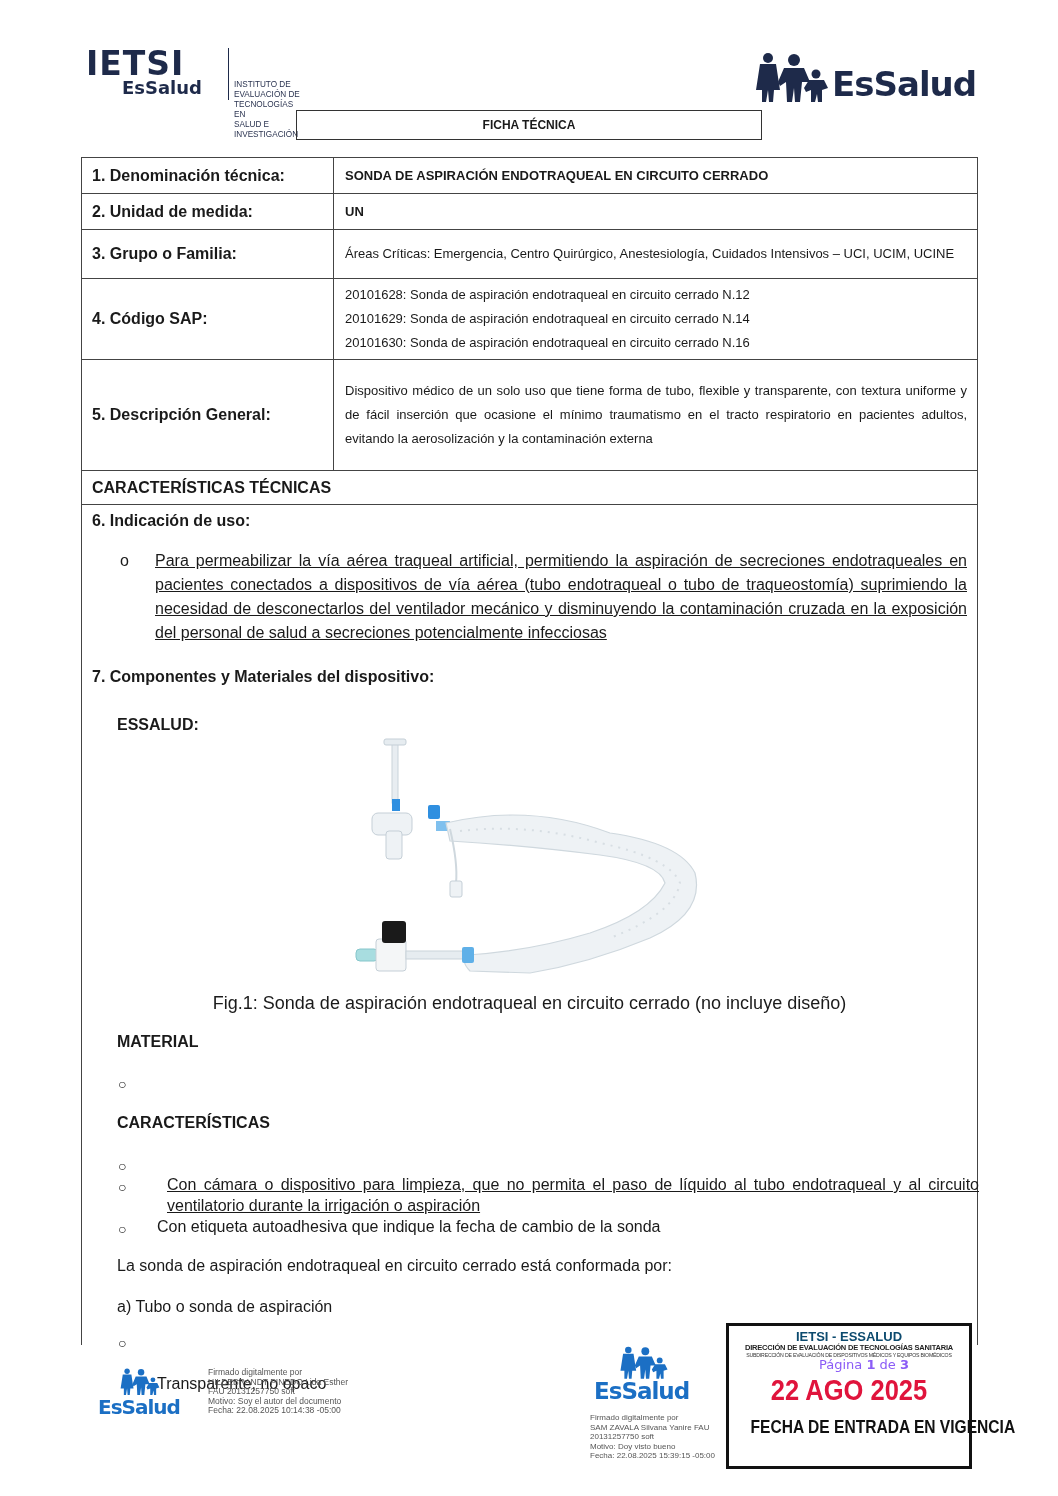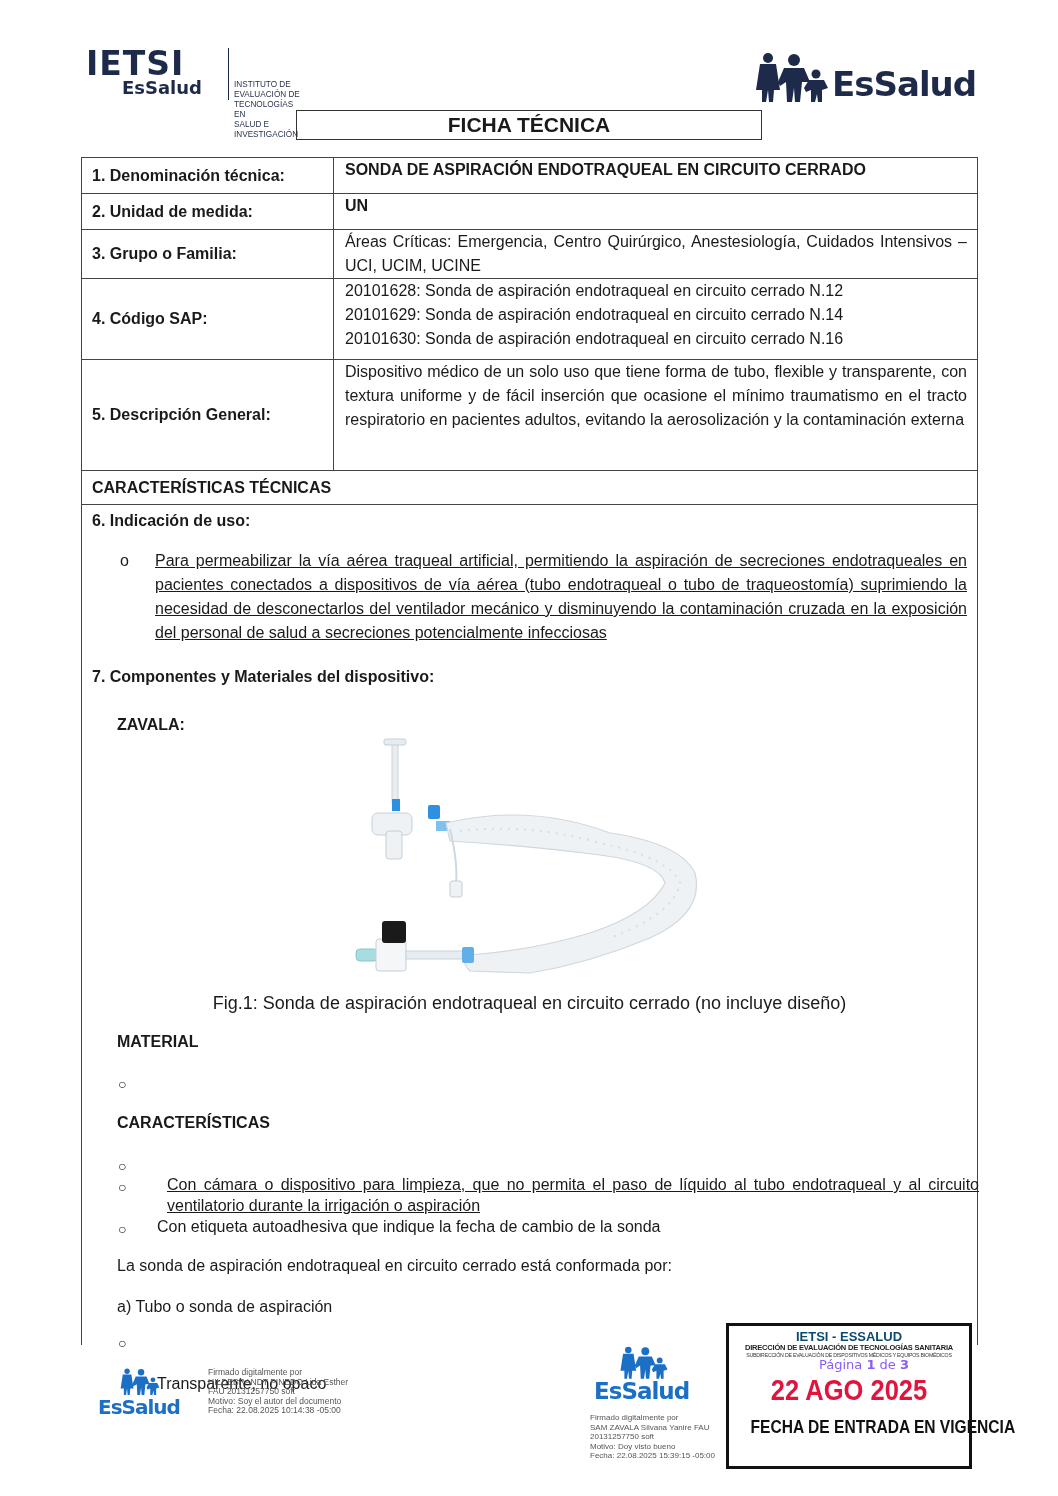--- a/index.html
+++ b/index.html
@@ -8,27 +8,27 @@
   
   .ietsi-logo { position:absolute; left:86px; top:46px; width:220px; height:56px; }
   .ietsi-word { position:absolute; left:0; top:0; font-family:"DejaVu Sans", sans-serif; font-weight:bold; font-size:33px; color:#1e2a4a; letter-spacing:1px; line-height:36px; }
   .ietsi-essalud { position:absolute; left:36px; top:32px; font-family:"DejaVu Sans", sans-serif; font-size:18px; color:#1e2a4a; font-weight:bold; line-height:20px; }
   .ietsi-divider { position:absolute; left:142px; top:2px; width:1px; height:52px; background:#1e2a4a; }
   .ietsi-sub { position:absolute; left:148px; top:2px; font-size:8.2px; line-height:10px; color:#2a3350; text-transform:uppercase;margin-top:32px; }
   .essalud-logo { position:absolute; left:754px; top:52px; width:226px; height:56px; }
   .essalud-figs { position:absolute; left:0; top:0; width:76px; height:52px; }
   .essalud-text { position:absolute; left:78px; top:12px; font-family:"DejaVu Sans", sans-serif; font-weight:bold; font-size:34px; color:#1e2a4a; letter-spacing:-1px; line-height:40px; }
 
-  .title-box { position:absolute; left:296px; top:110px; width:464px; height:28px; border:1px solid #333; display:flex; align-items:center; justify-content:center; font-weight:bold; font-size:21px; }
+  .title-box { position:absolute; left:296px; top:110px; width:464px; height:28px; border:1px solid #333; display:flex; align-items:center; justify-content:center; font-weight:bold; font-size:12px; }
 
   
   .frame { position:absolute; left:81px; top:157px; width:895px; height:1187px; border:1px solid #444; border-bottom:none; }
   .row { position:absolute; left:0; width:895px; border-bottom:1px solid #444; }
   .cell-label { position:absolute; left:0; top:0; bottom:0; width:252px; border-right:1px solid #444; display:flex; align-items:center; padding-left:10px; box-sizing:border-box; font-weight:bold; font-size:16px; }
-  .cell-value { position:absolute; left:253px; top:0; right:0; bottom:0; display:flex; flex-direction:column; padding:0 10px 0 10px; box-sizing:border-box; font-size:16px; line-height:24px; text-align:justify; }
+  .cell-value { position:absolute; left:253px; top:0; right:0; bottom:0; display:flex; flex-direction:column; justify-content:center; padding:0 10px 0 10px; box-sizing:border-box; font-size:13px; line-height:24px; text-align:justify; }
   .cell-value.bold { font-weight:bold; }
   .full-row { display:flex; align-items:center; padding-left:10px; box-sizing:border-box; font-weight:bold; font-size:16px; }
 
   .abs { position:absolute; }
   .sec-h { font-weight:bold; font-size:16px; }
   .para { font-size:16px; line-height:24px; text-align:justify; text-align-last:left;text-decoration:underline; }
   .bullet-o { font-size:14px; }
 
   .caption { position:absolute; left:0; width:895px; text-align:center; font-size:18px; }
 
@@ -115,21 +115,21 @@
     </div>
   </div>
 
   <div class="row full-row" style="top:313px;height:34px;">CARACTERÍSTICAS TÉCNICAS</div>
 
   <div class="abs sec-h" style="left:10px;top:354px;">6.  Indicación de uso:</div>
   <div class="abs" style="left:38px;top:394px;font-size:16px;">o</div>
   <div class="abs para" style="left:73px;top:391px;width:812px;">Para permeabilizar la vía aérea traqueal artificial, permitiendo la aspiración de secreciones endotraqueales en pacientes conectados a dispositivos de vía aérea (tubo endotraqueal o tubo de traqueostomía) suprimiendo la necesidad de desconectarlos del ventilador mecánico y disminuyendo la contaminación cruzada en la exposición del personal de salud a secreciones potencialmente infecciosas</div>
 
   <div class="abs sec-h" style="left:10px;top:510px;">7.  Componentes y Materiales del dispositivo:</div>
-  <div class="abs sec-h" style="left:35px;top:558px;">ZAVALA:</div>
+  <div class="abs sec-h" style="left:35px;top:558px;">ESSALUD:</div>
 
   <svg class="abs" style="left:268px;top:575px;" width="390" height="245" viewBox="0 0 390 245">
 
     <g>
       <rect x="42" y="10" width="6" height="60" fill="#e8edf1" stroke="#c9d3da"></rect>
       <rect x="34" y="6" width="22" height="6" rx="2" fill="#e6ecf0" stroke="#c5cfd7"></rect>
       <rect x="42" y="66" width="8" height="12" fill="#2f8fe0"></rect>
       <rect x="22" y="80" width="40" height="22" rx="6" fill="#eef2f5" stroke="#c5cfd7"></rect>
       <rect x="36" y="98" width="16" height="28" rx="3" fill="#eef2f5" stroke="#c5cfd7"></rect>
       <rect x="78" y="72" width="12" height="14" rx="2" fill="#2f8fe0"></rect>

